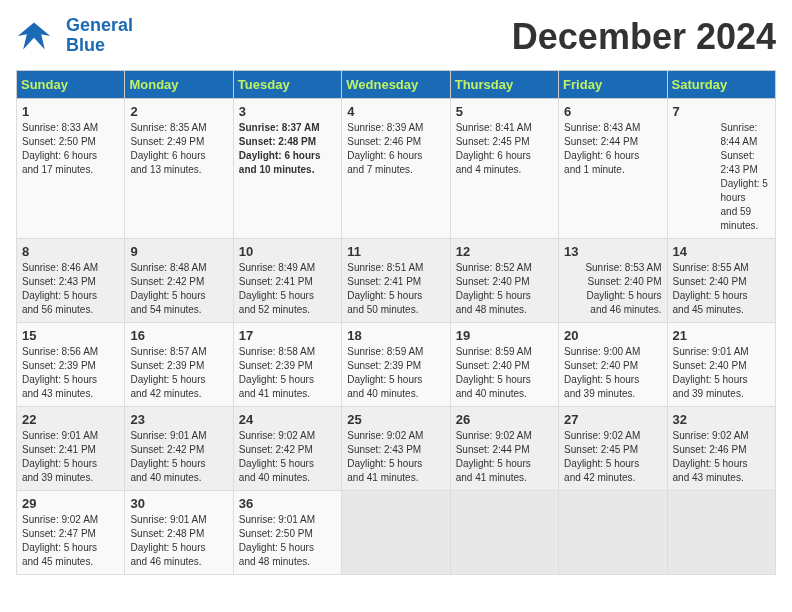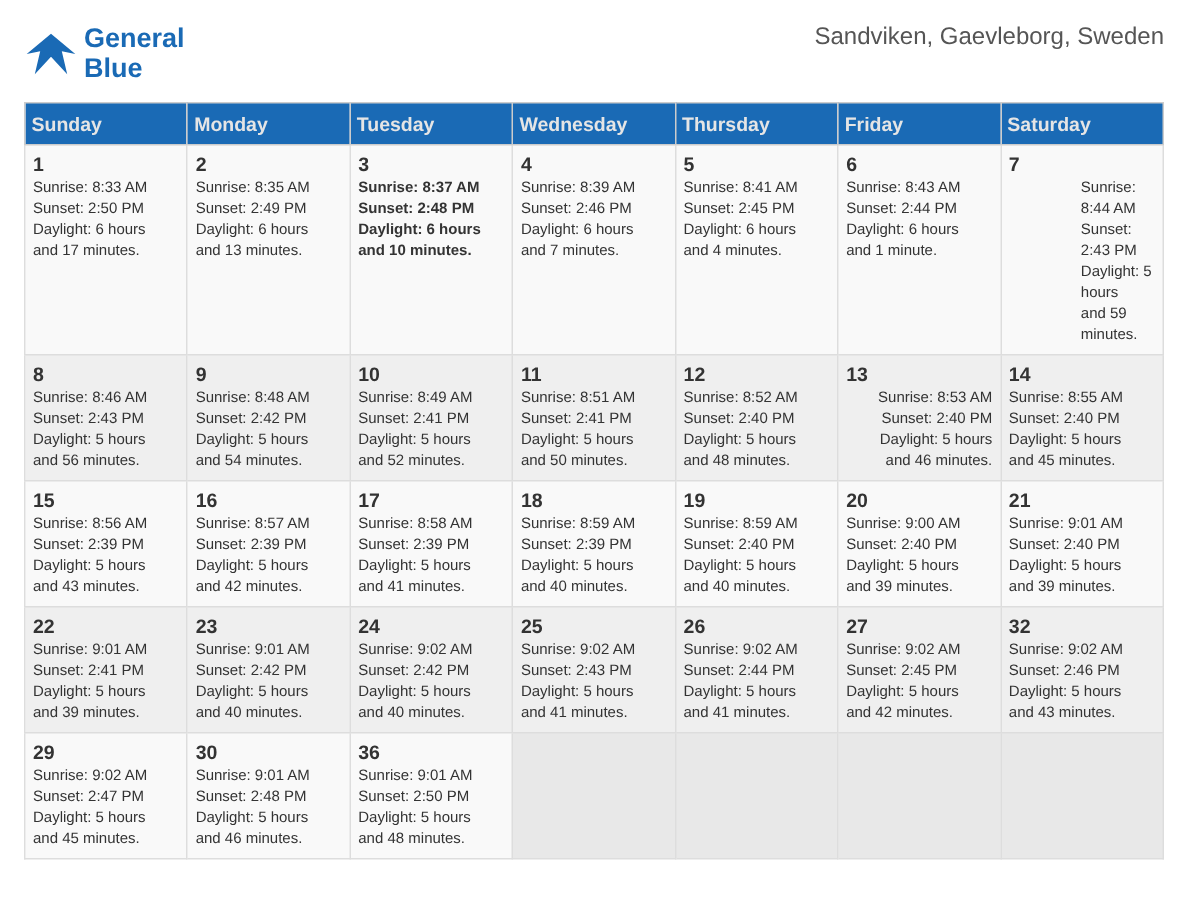--- a/index.html
+++ b/index.html
@@ -12,21 +12,21 @@
     }
     .header-section {
       display: flex;
       justify-content: space-between;
       align-items: flex-start;
       margin-bottom: 12px;
     }
     .logo {
       display: flex;
       align-items: center;
-      gap: 4px;
+      gap: 14px;
     }
     .logo-text {
       font-size: 18px;
       font-weight: bold;
       color: #333;
       line-height: 1.1;
     }
     .logo-text span {
       color: #1a6ab5;
     }
@@ -46,21 +46,21 @@
       font-size: 16px;
       color: #555;
     }
     table {
       width: 100%;
       border-collapse: collapse;
       table-layout: fixed;
     }
     thead tr th {
       background-color: #1a6ab5;
-      color: #e5e5e5;
+      color: #bef264;
       font-size: 13px;
       font-weight: bold;
       padding: 6px 4px;
       text-align: left;
       border: 1px solid #ccc;
     }
     tbody tr td {
       vertical-align: top;
       padding: 5px 5px;
       border: 1px solid #ddd;
@@ -97,21 +97,21 @@
   <div class="logo">
     <svg class="logo-bird" viewBox="0 0 40 40" xmlns="http://www.w3.org/2000/svg">
       <polygon points="20,5 38,20 28,18 32,35 20,22 8,35 12,18 2,20" fill="#1a6ab5"></polygon>
     </svg>
     <div class="logo-text">
       <div><span>General</span></div>
       <div><span style="color:#1a6ab5">Blue</span></div>
     </div>
   </div>
   <div class="title-block">
-    <div class="calendar-subtitle">Sandviken, Gaevleborg, Sweden</div>
+    <div class="calendar-title">December 2024</div>
   </div>
 </div>
 
 <table>
   <thead>
     <tr id="header-row">
     <th>Sunday</th>
         <th>Monday</th>
         <th>Tuesday</th>
         <th>Wednesday</th>

